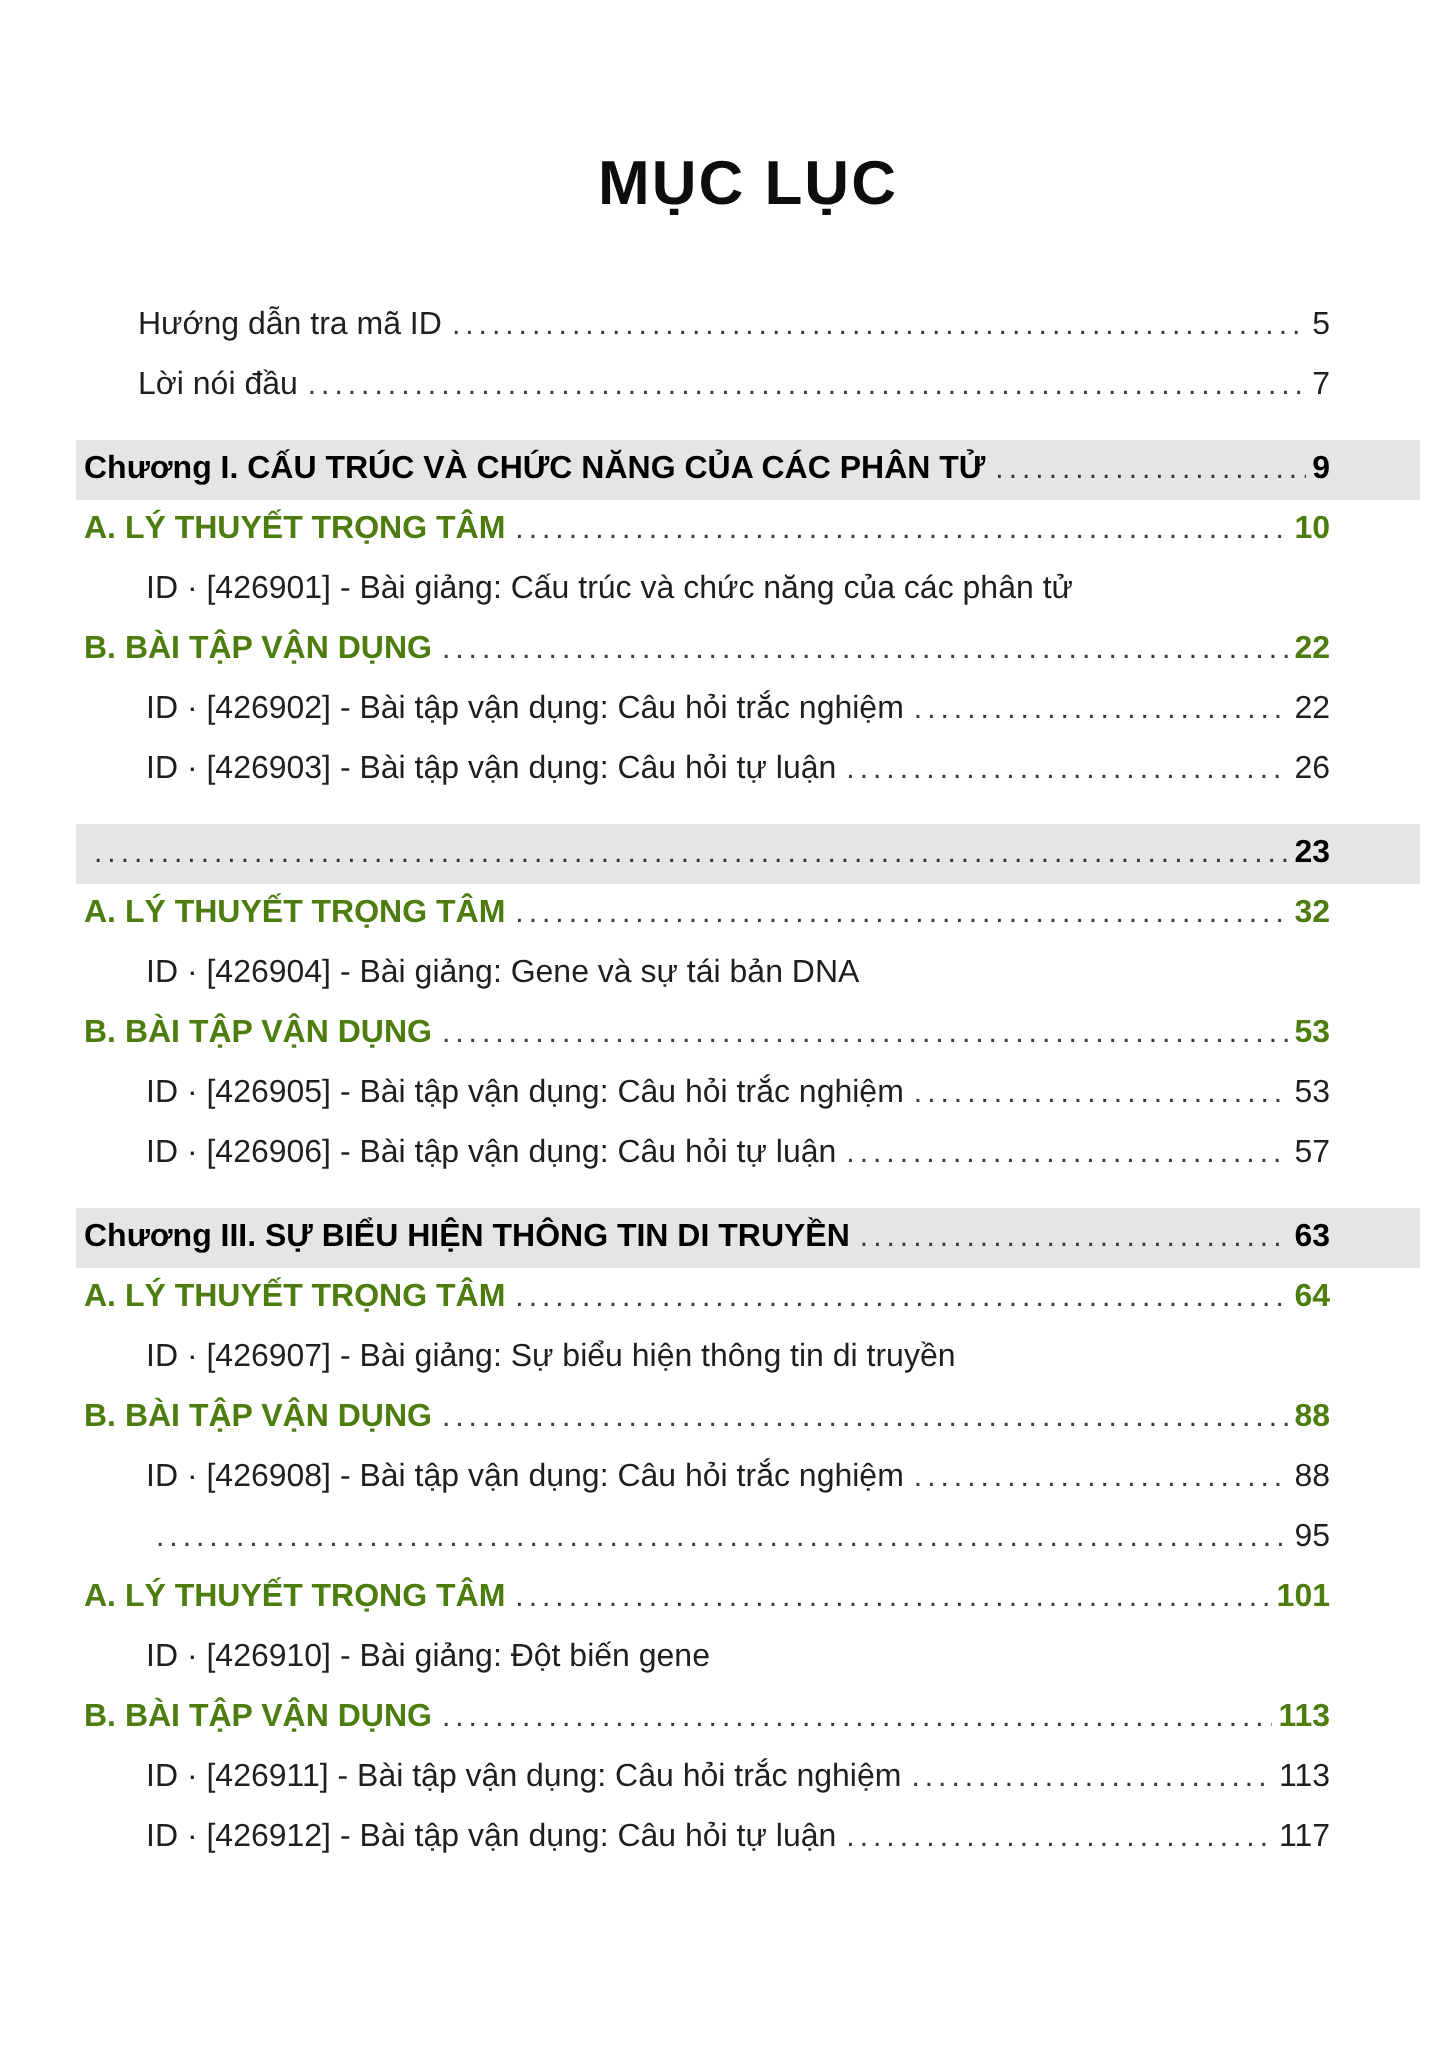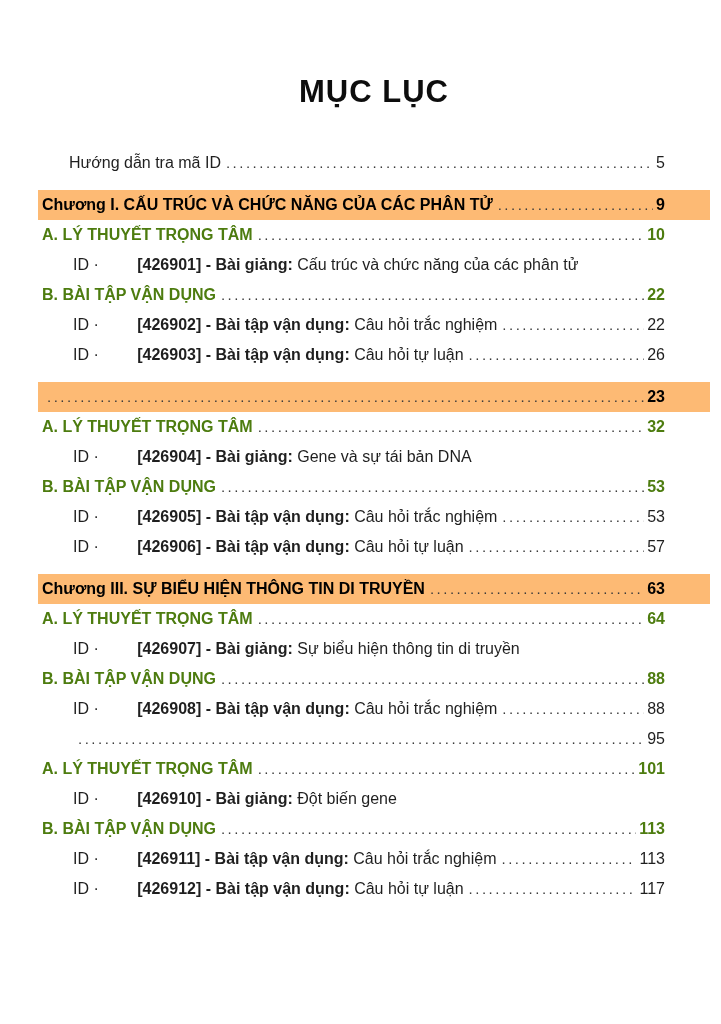--- a/index.html
+++ b/index.html
@@ -30,26 +30,26 @@
     line-height: 30px;
     font-size: 16px;
     white-space: nowrap;
   }
   .row.front { margin-left: 27px; }
   .row.id    { margin-left: 31px; }
   .row.section { font-weight: bold; color: #4d7c0f; }
   .row.chapter {
     font-weight: bold;
     color: #000;
-    background: #fdba74;
+    background: #e5e5e5;
     margin: 12px -45px 0 -4px;
     padding: 0 45px 0 4px;
   }
   .lbl { flex: 0 0 auto; text-align: center; }
-  .lbl b { font-weight: bold; margin-left: 34px; }
+  .lbl b { font-weight: normal; }
   .leader {
     flex: 1 1 auto;
     overflow: hidden;
     margin: 0 3px 0 5px;
     font-size: 15px;
     font-weight: normal;
     letter-spacing: 2.5px;
     color: #3a3a3a;
   }
   .leader::after {
@@ -60,20 +60,25 @@
 </head>
 <body>
 
 <div class="sheet">
   <h1 class="page-title">MỤC LỤC</h1>
   <div class="toc">
       <div class="row front">
         <span class="lbl">Hướng dẫn tra mã ID</span>
         <span class="leader"></span>
         <span class="pg">5</span>
+      </div>
+      <div class="row front">
+        <span class="lbl">Lời nói đầu</span>
+        <span class="leader"></span>
+        <span class="pg">7</span>
       </div>
       <div class="row chapter">
         <span class="lbl">Chương I. CẤU TRÚC VÀ CHỨC NĂNG CỦA CÁC PHÂN TỬ</span>
         <span class="leader"></span>
         <span class="pg">9</span>
       </div>
       <div class="row section">
         <span class="lbl">A. LÝ THUYẾT TRỌNG TÂM</span>
         <span class="leader"></span>
         <span class="pg">10</span>

